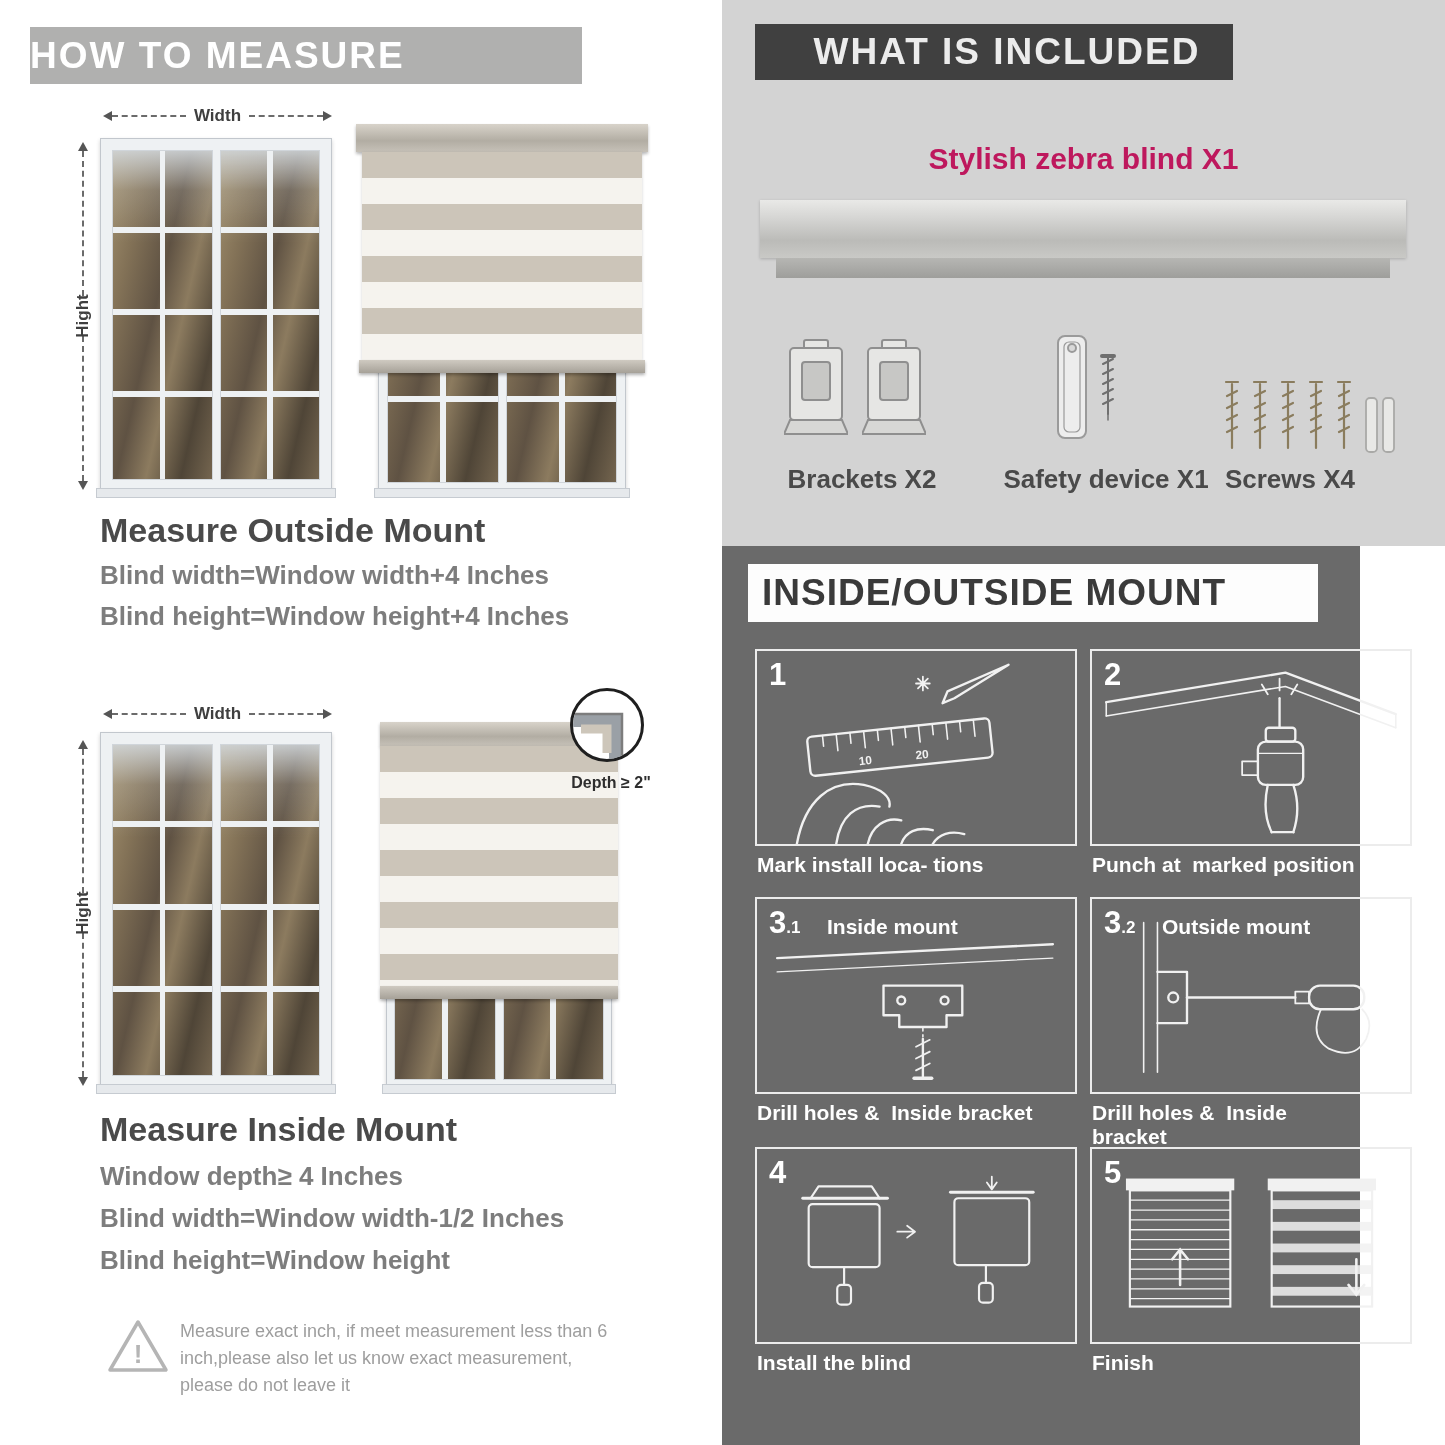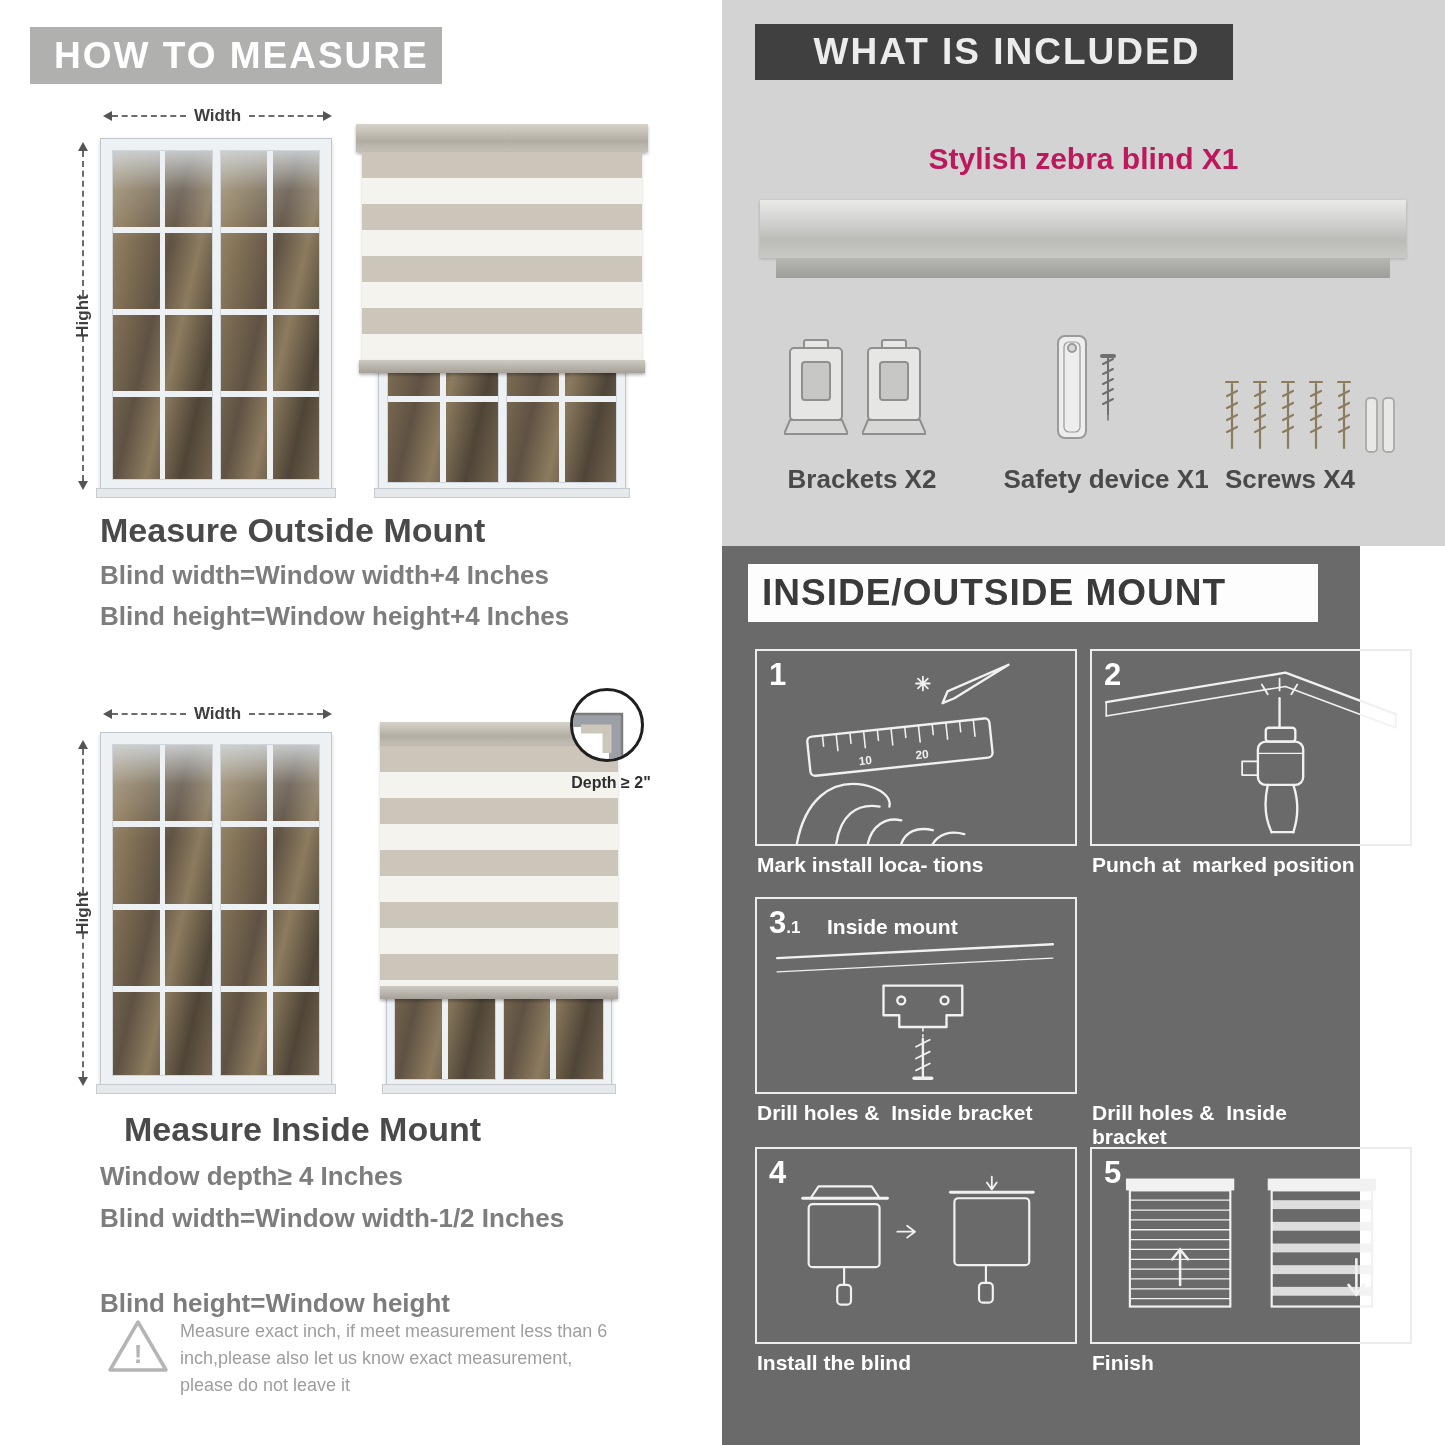--- a/index.html
+++ b/index.html
@@ -1,23 +1,23 @@
 <!DOCTYPE html>
 <html><head>
 <meta charset="utf-8">
 <style>
   * { margin:0; padding:0; box-sizing:border-box; }
   html,body { background:#ffffff; }
   body { font-family:"Liberation Sans", sans-serif; }
   .page { position:relative; width:1445px; height:1445px; background:#fff; overflow:hidden; }
 
   
-  .banner-left { position:absolute; left:30px; top:27px; width:412px; height:57px;
+  .banner-left { position:absolute; left:30px; top:27px; width:552px; height:57px;
     background:#b0b0af; color:#fff; font-size:37px; font-weight:bold; letter-spacing:2px;
-    display:flex; align-items:center; padding-left:24px; }
+    display:flex; align-items:center; }
   .mtitle { position:absolute; font-size:34px; font-weight:bold; color:#4a4a4a; }
   .mline  { position:absolute; font-size:26px; font-weight:bold; color:#7d7d7d; white-space:nowrap; }
 
   
   .harrow { position:absolute; display:flex; align-items:center; height:22px; }
   .harrow .dash { flex:1; border-top:2px dashed #6b6b6b; }
   .mlabel { font-size:17px; font-weight:bold; color:#3f3f3f; padding:0 8px; white-space:nowrap; }
   .ah { width:0; height:0; border-top:5px solid transparent; border-bottom:5px solid transparent; }
   .ah.al { border-right:9px solid #555; }
   .ah.ar { border-left:9px solid #555; }
@@ -168,24 +168,24 @@
     </div>
     <div class="depthcircle" style="left:570px;top:688px;">
       <svg viewBox="0 0 68 68" width="68" height="68">
         <path d="M0 30 H42 V68" stroke="#9aa0a6" stroke-width="12" fill="none"></path>
         <path d="M0 23 H49 V68" stroke="#7d7d7d" stroke-width="2.5" fill="none"></path>
         <path d="M8 38 H34 V62" stroke="#cdc6ba" stroke-width="9" fill="none"></path>
       </svg>
     </div>
     <div class="depthlabel" style="left:556px;top:774px;width:110px;text-align:center;">Depth ≥ 2"</div>
 
-    <h2 class="mtitle" style="left:100px;top:1110px;margin-left:24px;">Measure Inside Mount</h2>
+    <h2 class="mtitle" style="left:100px;top:1110px;">Measure Inside Mount</h2>
     <p class="mline" style="left:100px;top:1161px;">Window depth≥ 4 Inches</p>
     <p class="mline" style="left:100px;top:1203px;">Blind width=Window width-1/2 Inches</p>
-    <p class="mline" style="left:100px;top:1245px;margin-top:43px;">Blind height=Window height</p>
+    <p class="mline" style="left:100px;top:1245px;">Blind height=Window height</p>
 
     <svg class="warnsvg" style="left:106px;top:1316px;" width="64" height="62" viewBox="0 0 64 62">
       <path d="M32 6 L60 54 L4 54 Z" fill="none" stroke="#b5b5b5" stroke-width="3.5" stroke-linejoin="round"></path>
       <text x="32" y="47" text-anchor="middle" font-size="26" font-weight="bold" fill="#b5b5b5">!</text>
     </svg>
     <p class="warntext" style="left:180px;top:1318px;width:450px;">Measure exact inch, if meet measurement less than 6 inch,please also let us know exact measurement, please do not leave it</p>
   </section>
 
   <section class="rtop">
     <div class="banner-rt">
@@ -301,20 +301,35 @@
           <circle cx="190" cy="103" r="4"></circle>
           <path d="M168 130 v10" stroke-dasharray="4 4" stroke-width="1.6"></path>
           <path d="M168 182 v-40"></path>
           <path d="M161 150 l14 -7 M161 162 l14 -7 M161 174 l14 -7" stroke-width="1.8"></path>
           <path d="M159 182 h18" stroke-width="3.4"></path>
         </g>
       </svg>
     </div>
     <p class="caption" style="left:35px;top:555px;">Drill holes &amp;  Inside bracket</p>
 
+    <div class="step" style="left:368px;top:351px;">
+      <span class="stepnum"><b>3</b><i class="sub">.2</i></span>
+      <span class="innerlabel">Outside mount</span>
+      <svg class="art" viewBox="0 0 322 196">
+        <g stroke="#f1f1f1" fill="none" stroke-width="2.4" stroke-linecap="round" stroke-linejoin="round">
+          <path d="M52 24 V176 M66 24 V176" stroke-width="1.6"></path>
+          <path d="M66 74 h30 v52 h-30"></path>
+          <circle cx="82" cy="100" r="5"></circle>
+          <path d="M96 100 H206"></path>
+          <path d="M206 94 h14 v12 h-14 z" stroke-width="1.8"></path>
+          <rect x="220" y="88" width="56" height="24" rx="11"></rect>
+          <path d="M232 112 q-12 28 8 40 q26 12 38 -10 q8 -18 -4 -30" stroke-width="1.8"></path>
+        </g>
+      </svg>
+    </div>
     <p class="caption" style="left:370px;top:555px;">Drill holes &amp;  Inside bracket</p>
 
     <div class="step" style="left:33px;top:601px;">
       <span class="stepnum"><b>4</b></span>
       <svg class="art" viewBox="0 0 322 196">
         <g stroke="#f1f1f1" fill="none" stroke-width="2.2" stroke-linecap="round" stroke-linejoin="round">
           <path d="M46 50 h86" stroke-width="3"></path>
           <path d="M54 50 l8 -12 h54 l8 12"></path>
           <rect x="52" y="56" width="72" height="64" rx="4"></rect>
           <path d="M88 120 v18"></path>

